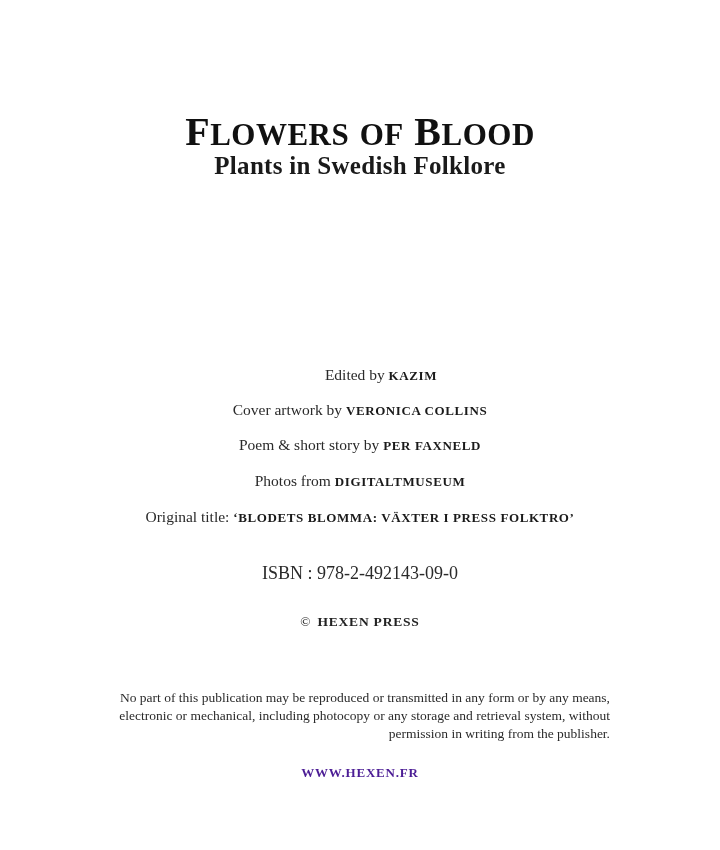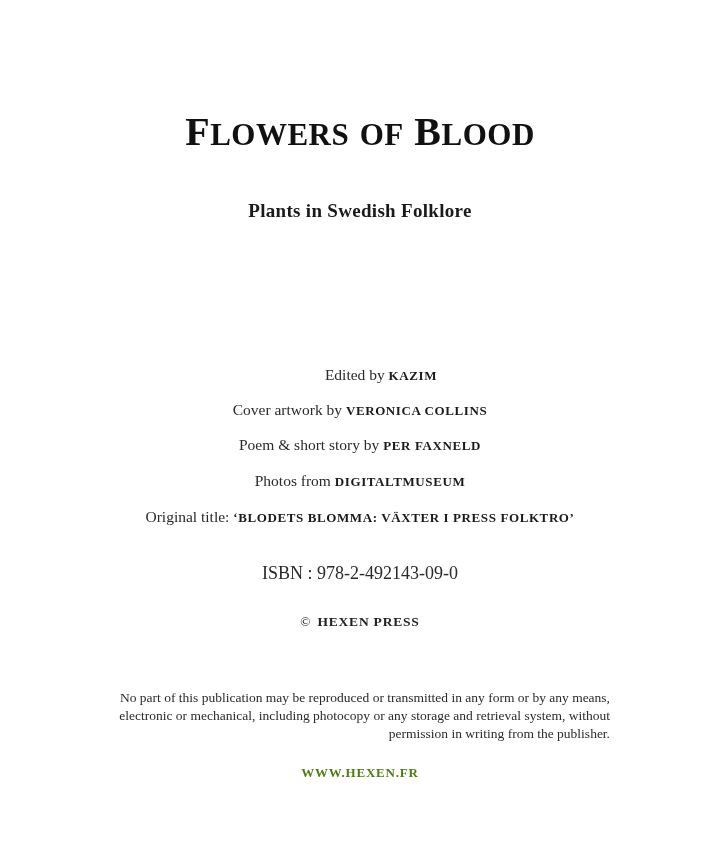--- a/index.html
+++ b/index.html
@@ -33,25 +33,24 @@
       font-size: 40px;
       font-weight: bold;
       letter-spacing: 0.5px;
       color: #111111;
     }
     .title .sc {
       font-size: 31px;
     }
     .subtitle {
       top: 152px;
-      font-size: 19px;
+      font-size: 25px;
       font-weight: bold;
       color: #1a1a1a;
       letter-spacing: 0.3px;
-      margin-top: 48px;
     }
     .author {
       top: 198px;
       font-size: 22px;
       font-style: italic;
       color: #222222;
     }
     .credit {
       font-size: 15.5px;
       color: #2a2a2a;
@@ -96,21 +95,21 @@
       text-align: right;
       font-size: 13.5px;
       line-height: 18px;
       color: #2a2a2a;
     }
     .url {
       top: 765px;
       font-size: 13px;
       font-weight: bold;
       letter-spacing: 0.8px;
-      color: #4d7c0f;
+      color: #4c1d95;
       font-family: Liberation Serif, serif;
     }
   </style>
 </head>
 <body>
 
 <div class="page">
 
   <div class="line title">
     <span>F</span><span class="sc">LOWERS</span>

